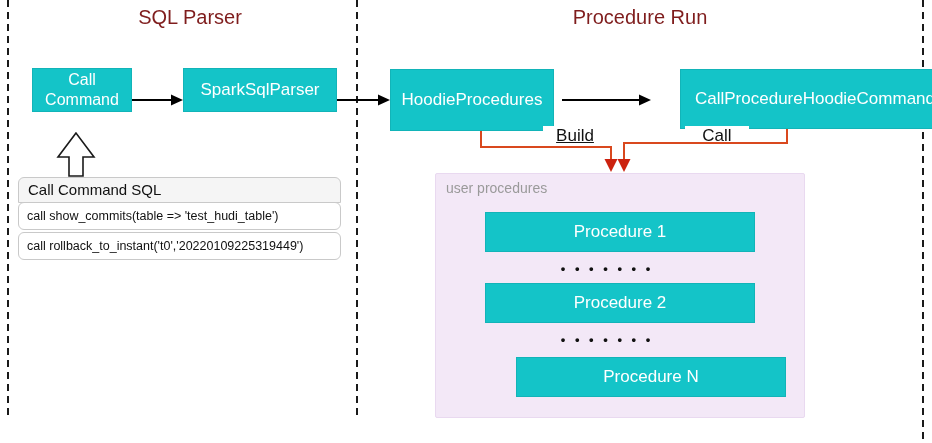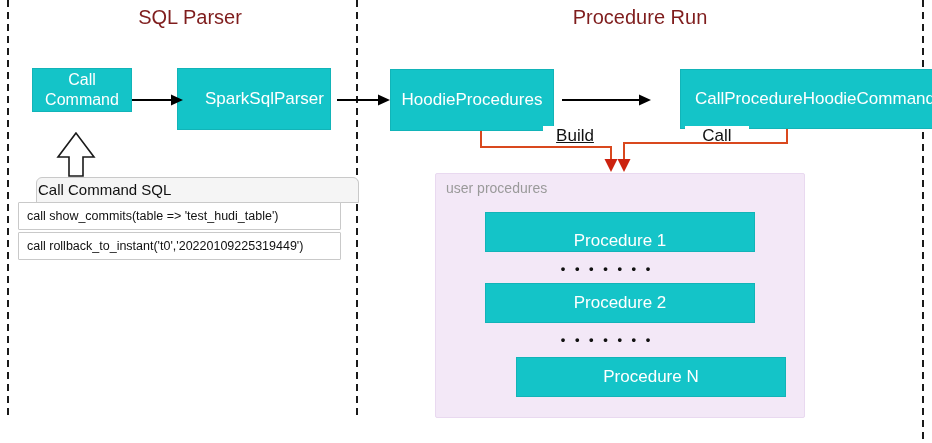--- a/index.html
+++ b/index.html
@@ -20,27 +20,27 @@
     color:#fff;text-align:center;font-size:17px;line-height:1.22;box-sizing:border-box;
     padding:0 6px;
   }
   .node.small{font-size:16px;}
   .edge-label{
     position:absolute;font-size:17px;color:#111;text-align:center;background:#fff;
     padding:0 2px;
     text-decoration:underline;
   }
   .sql-header{
-    position:absolute;left:36px;top:177px;width:323px;height:26px;box-sizing:border-box;
+    position:absolute;left:18px;top:177px;width:323px;height:26px;box-sizing:border-box;
     background:#f5f5f5;border:1px solid #c9c9c9;border-radius:6px 6px 0 0;
-    font-size:15px;line-height:24px;padding-left:1px;color:#111;
+    font-size:15px;line-height:24px;padding-left:9px;color:#111;
   }
   .sql-row{
     position:absolute;left:18px;width:323px;height:28px;box-sizing:border-box;
-    background:#fff;border:1px solid #c9c9c9;border-radius:1px;
+    background:#fff;border:1px solid #c9c9c9;border-radius:6px;
     font-size:12.5px;line-height:26px;padding-left:8px;color:#111;white-space:nowrap;
   }
   .user-panel{
     position:absolute;left:435px;top:173px;width:370px;height:245px;box-sizing:border-box;
     background:var(--panel-fill,#f3e8f7);border:1px solid var(--panel-border,#e9d9f0);
     border-radius:2px;
   }
   .user-panel-label{
     position:absolute;left:446px;top:180px;font-size:14px;color:var(--label-gray,#9a9a9a);
   }
@@ -68,41 +68,41 @@
   <div class="dash-v" style="left:7px;height:417px;"></div>
   <div class="dash-v" style="left:356px;height:416px;"></div>
   <div class="dash-v" style="left:922px;height:441px;"></div>
 
   <div class="section-title" style="left:16px;width:348px;">SQL Parser</div>
   <div class="section-title" style="left:357px;width:566px;">Procedure Run</div>
 
   <div class="node small" style="left:32px;top:68px;width:100px;height:44px;">
     <span>Call Command</span>
   </div>
-  <div class="node" style="left:177px;top:68px;width:154px;height:62px;justify-content:flex-end;">
+  <div class="node" style="left:183px;top:68px;width:154px;height:44px;">
     <span>SparkSqlParser</span>
   </div>
   <div class="node" style="left:390px;top:69px;width:164px;height:62px;">
     <span>HoodieProcedures</span>
   </div>
   <div class="node" style="left:651px;top:69px;width:270px;height:60px;margin-left:29px;">
     <span>CallProcedureHoodieCommand</span>
   </div>
 
   <div class="edge-label" style="left:543px;top:126px;width:60px;">Build</div>
   <div class="edge-label" style="left:685px;top:126px;width:60px;">Call</div>
 
   <div class="sql-header">Call Command SQL</div>
   <div class="sql-row" style="top:202px;">call show_commits(table =&gt; 'test_hudi_table')</div>
   <div class="sql-row" style="top:232px;">call rollback_to_instant('t0','20220109225319449')</div>
 
   <div class="user-panel"></div>
   <div class="user-panel-label">user procedures</div>
 
-  <div class="proc-box" style="top:212px;align-items:flex-end;">
+  <div class="proc-box" style="top:212px;">
     <span>Procedure 1</span>
   </div>
   <div class="dots-row" style="top:262px;">• • • • • • •</div>
   <div class="proc-box" style="top:283px;">
     <span>Procedure 2</span>
   </div>
   <div class="dots-row" style="top:333px;">• • • • • • •</div>
   <div class="proc-box" style="top:357px;margin-left:31px;">
     <span>Procedure N</span>
   </div>

